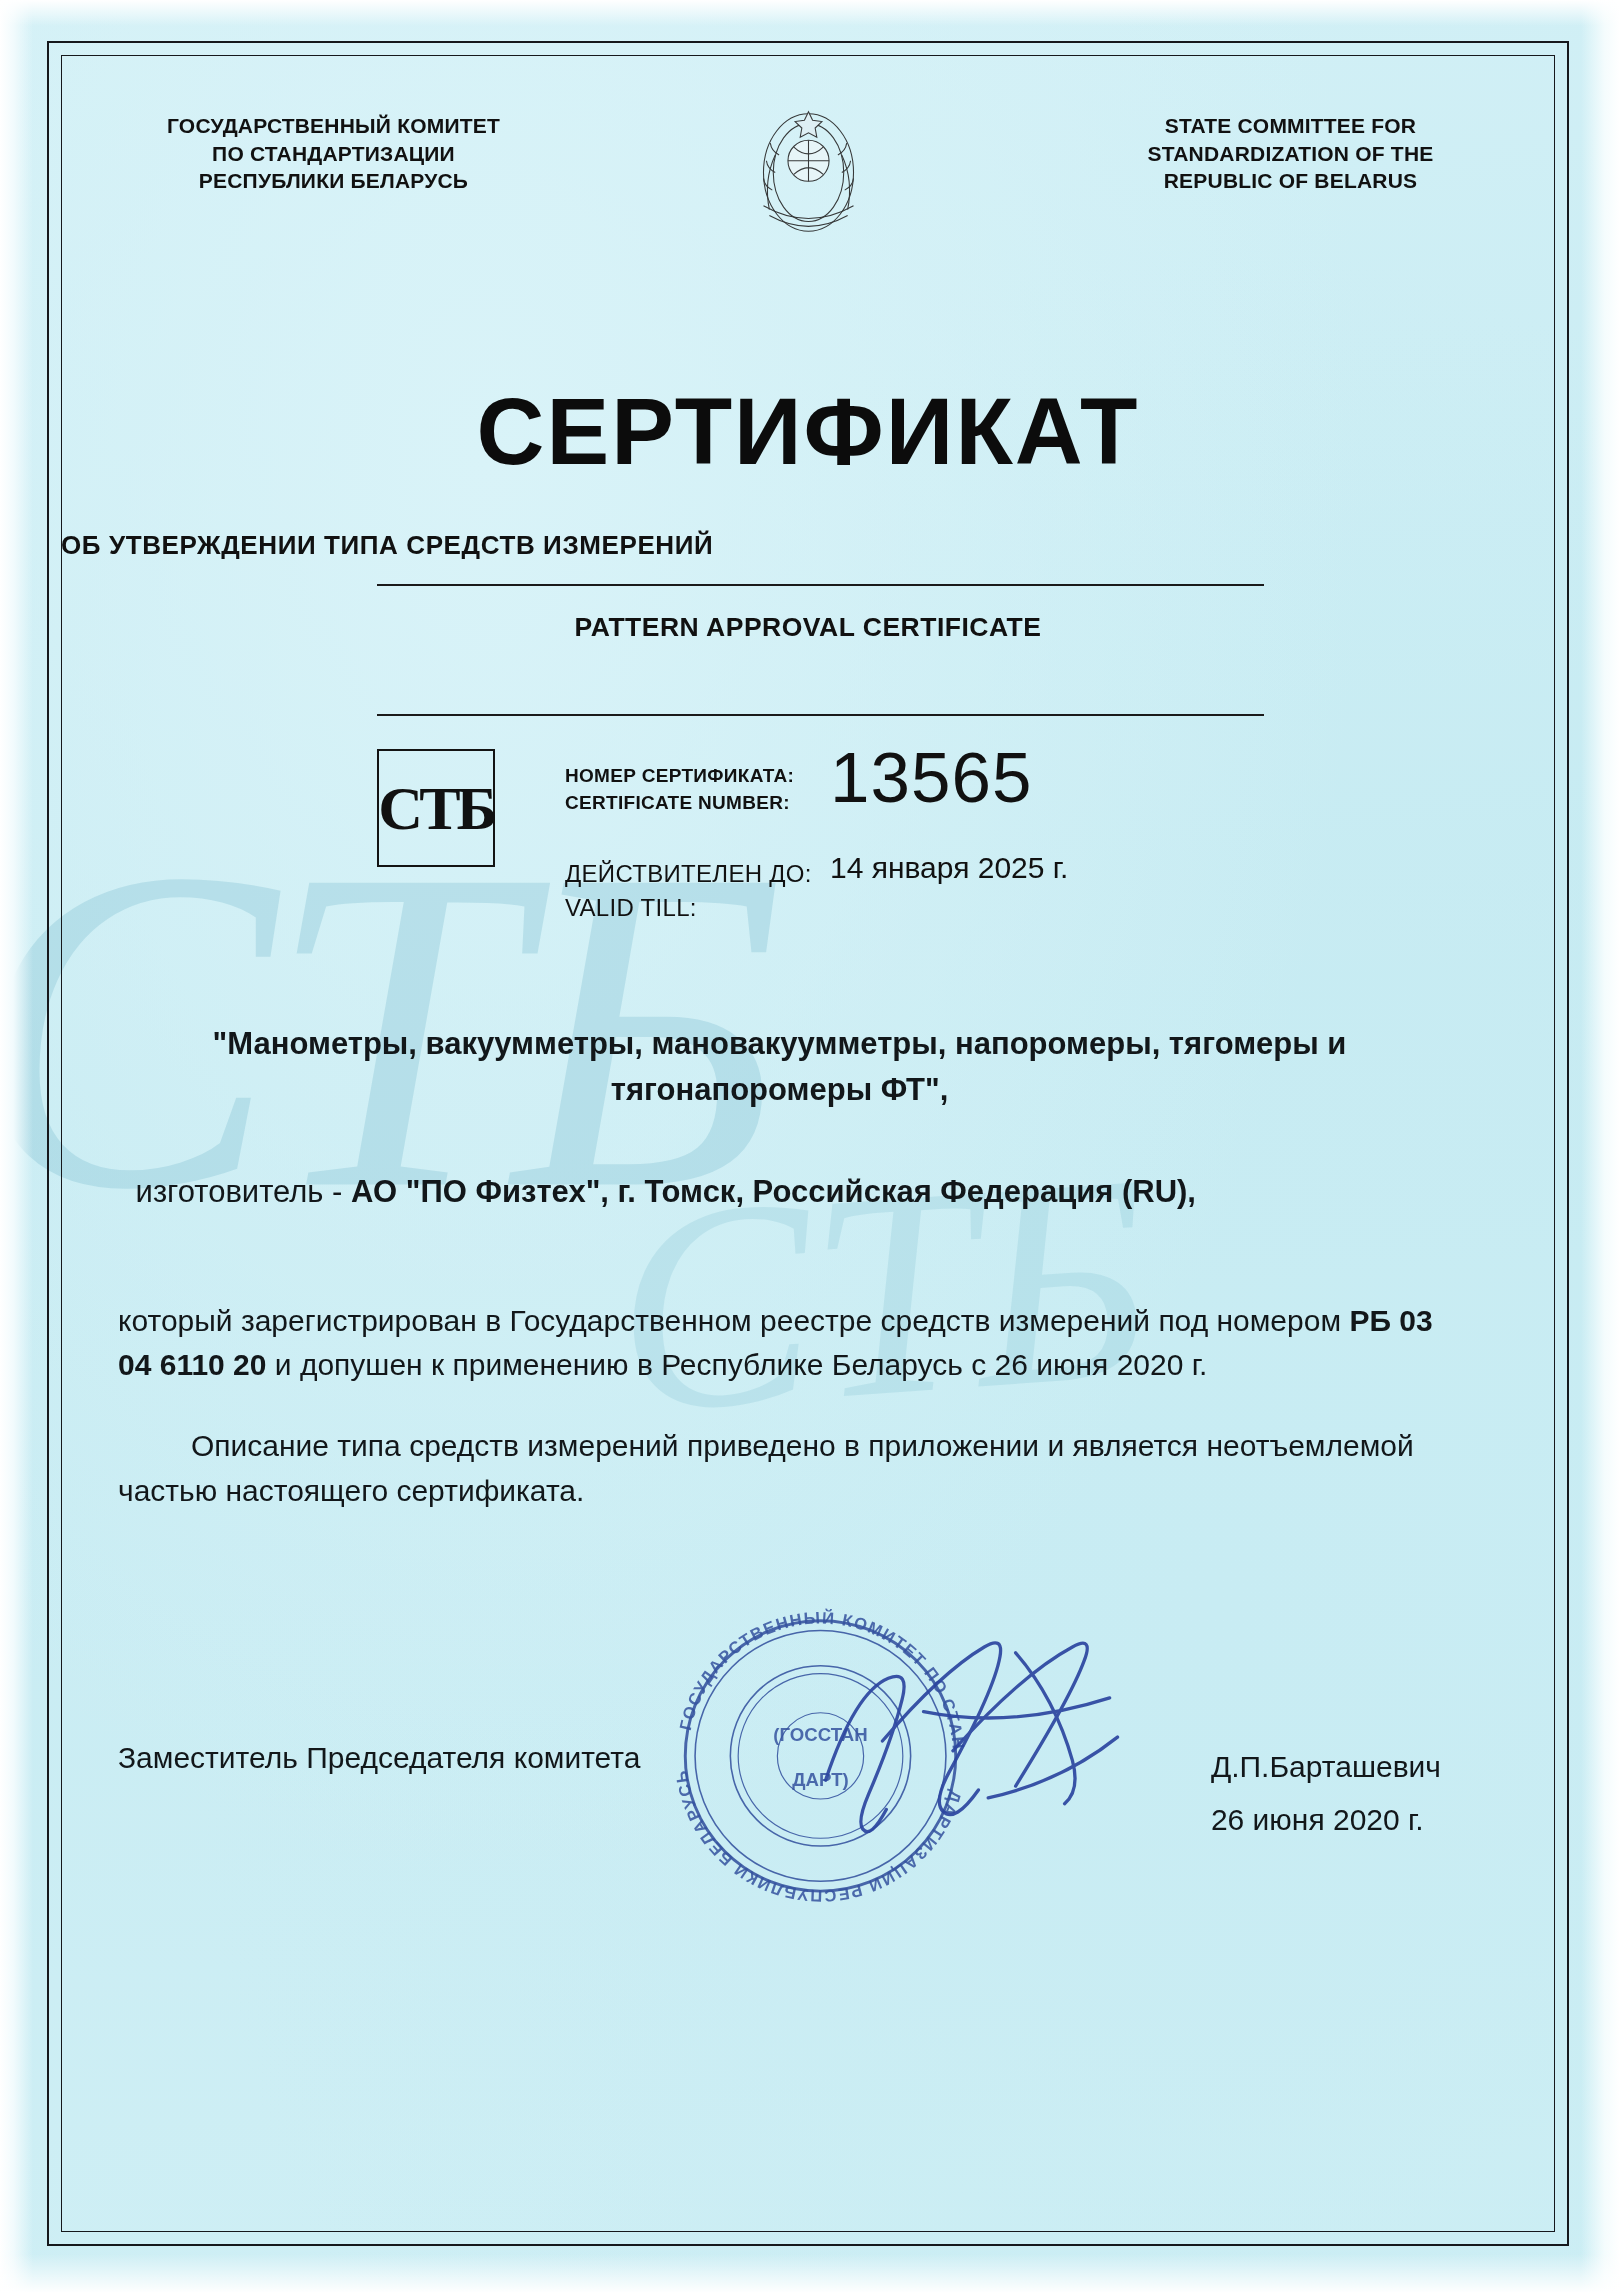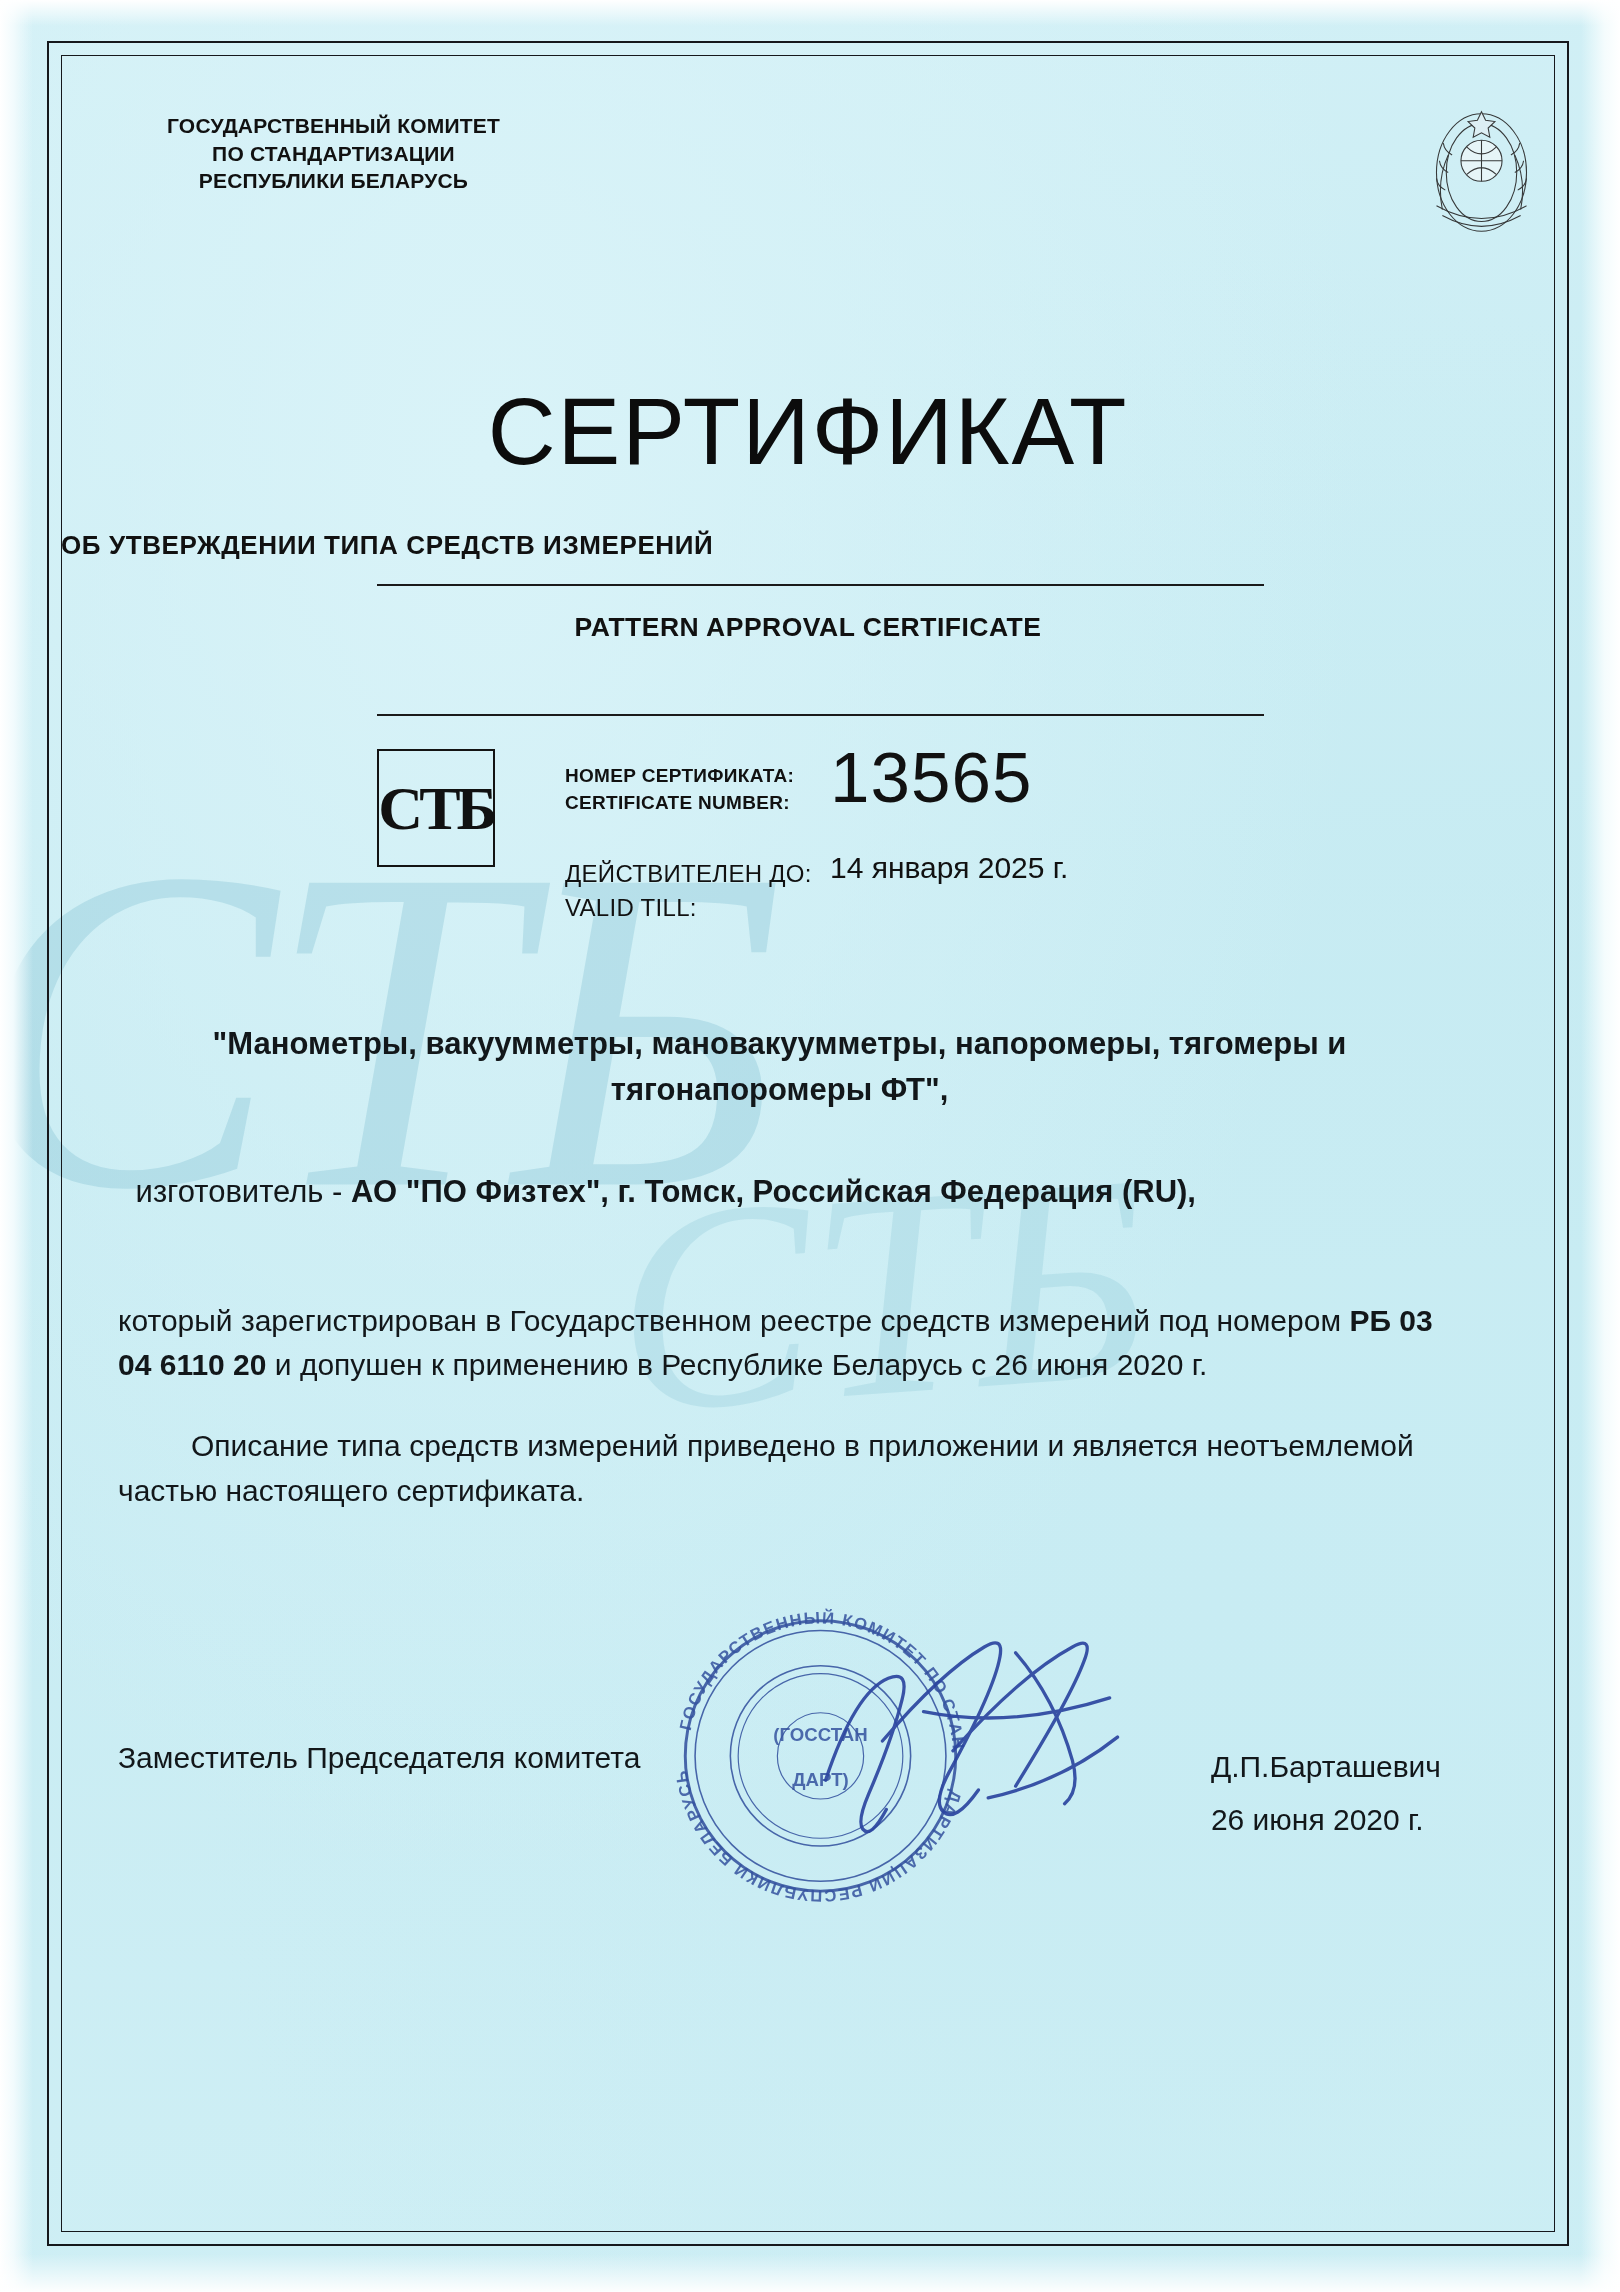--- a/index.html
+++ b/index.html
@@ -124,21 +124,21 @@
     justify-content: center;
     margin-top: -11.8px;
   }
 
   
   .title {
     position: absolute;
     top: 323px; left: 0; width: 100%;
     text-align: center;
     font-size: 94px;
-    font-weight: normal;
+    font-weight: bold;
     letter-spacing: 2px;
     color: #0c0c0c;
   }
   .subtitle-ru {
     position: absolute;
     top: 475px; left: 0; width: 100%;
     text-align: left;
     font-size: 26px;
     font-weight: bold;
     letter-spacing: 0.6px;
@@ -335,20 +335,25 @@
             <path d="M70 12 l4.2 8.6 9.5 1.3 -6.9 6.6 1.7 9.4 -8.5 -4.5 -8.5 4.5 1.7 -9.4 -6.9 -6.6 9.5 -1.3 z" fill="#dfeff4"></path>
 
             <path d="M30 112 q-6 -30 6 -56 M110 112 q6 -30 -6 -56"></path>
             <path d="M33 92 q-8 -4 -9 -12 M107 92 q8 -4 9 -12"></path>
             <path d="M36 74 q-8 -4 -9 -12 M104 74 q8 -4 9 -12"></path>
             <path d="M40 56 q-8 -4 -9 -12 M100 56 q8 -4 9 -12"></path>
           </g>
         </svg>
       </div>
 
+      <div class="org-right">
+        <div>STATE COMMITTEE FOR</div>
+        <div>STANDARDIZATION OF THE</div>
+        <div>REPUBLIC OF BELARUS</div>
+      </div>
     </div>
 
     <div class="title">СЕРТИФИКАТ</div>
     <div class="subtitle-ru">ОБ УТВЕРЖДЕНИИ ТИПА СРЕДСТВ ИЗМЕРЕНИЙ</div>
     <div class="rule r1"></div>
     <div class="subtitle-en">
       <div>PATTERN APPROVAL CERTIFICATE</div>
     </div>
     <div class="rule r2"></div>
 

